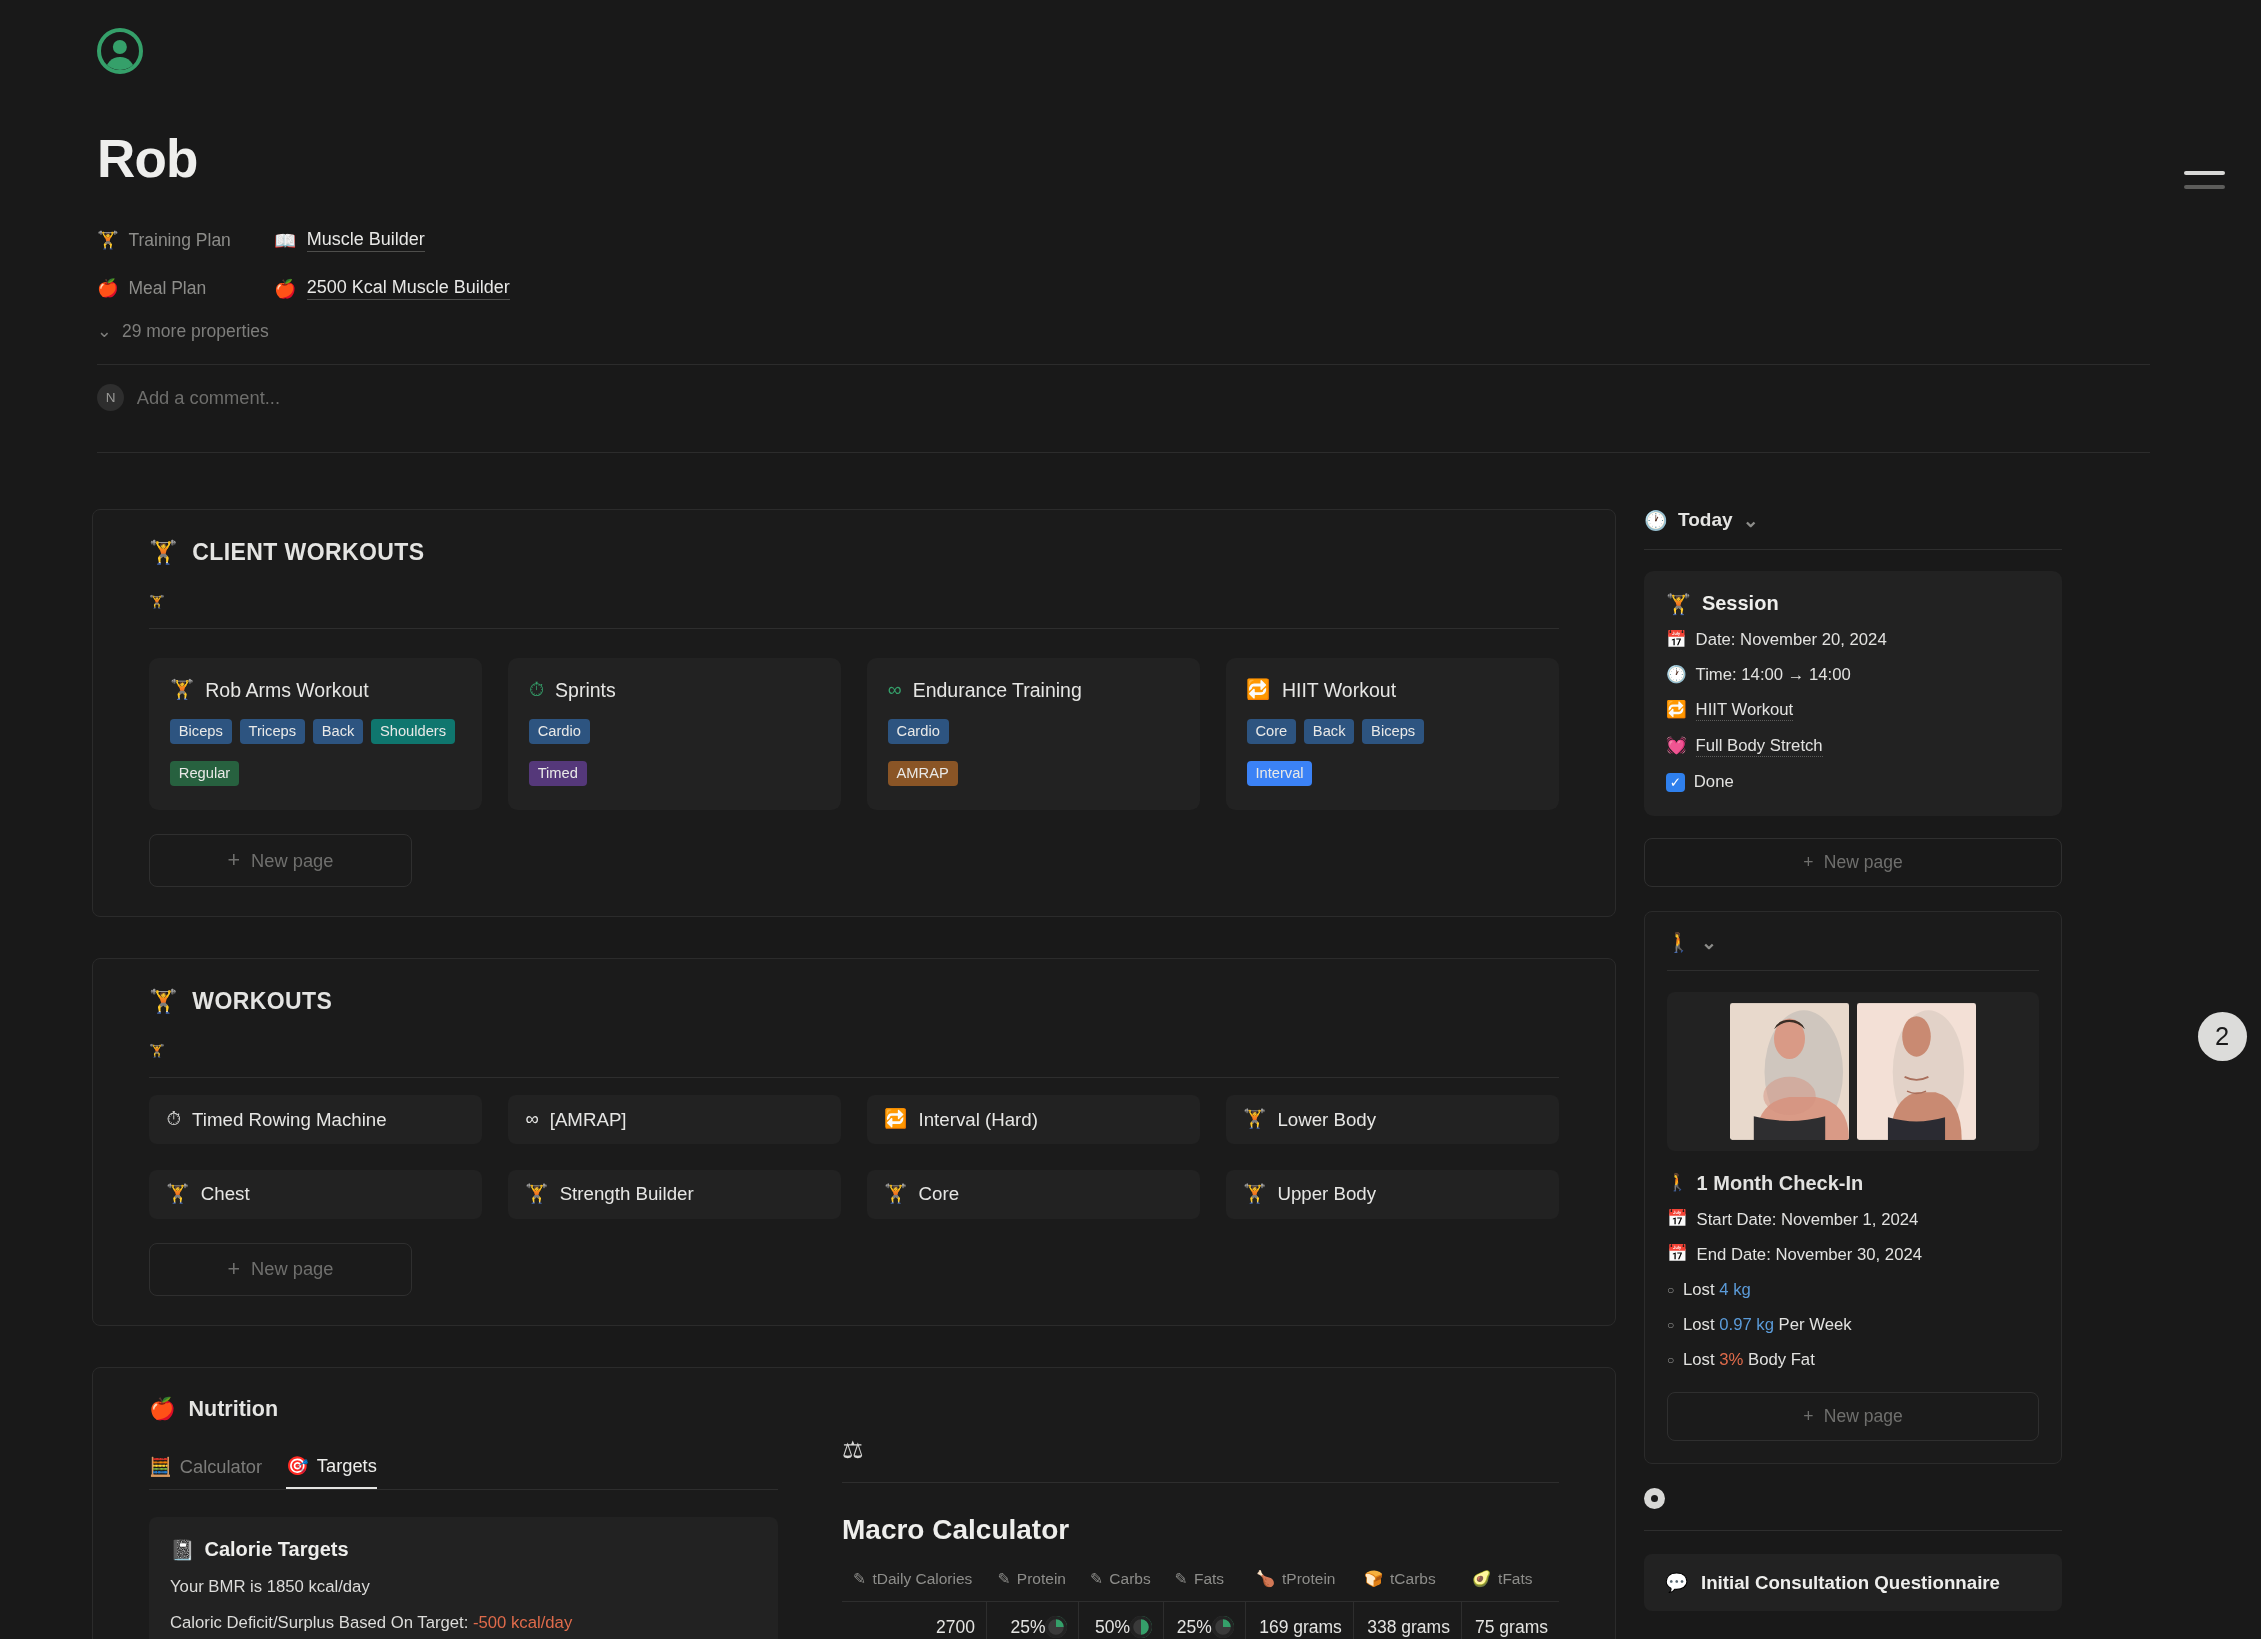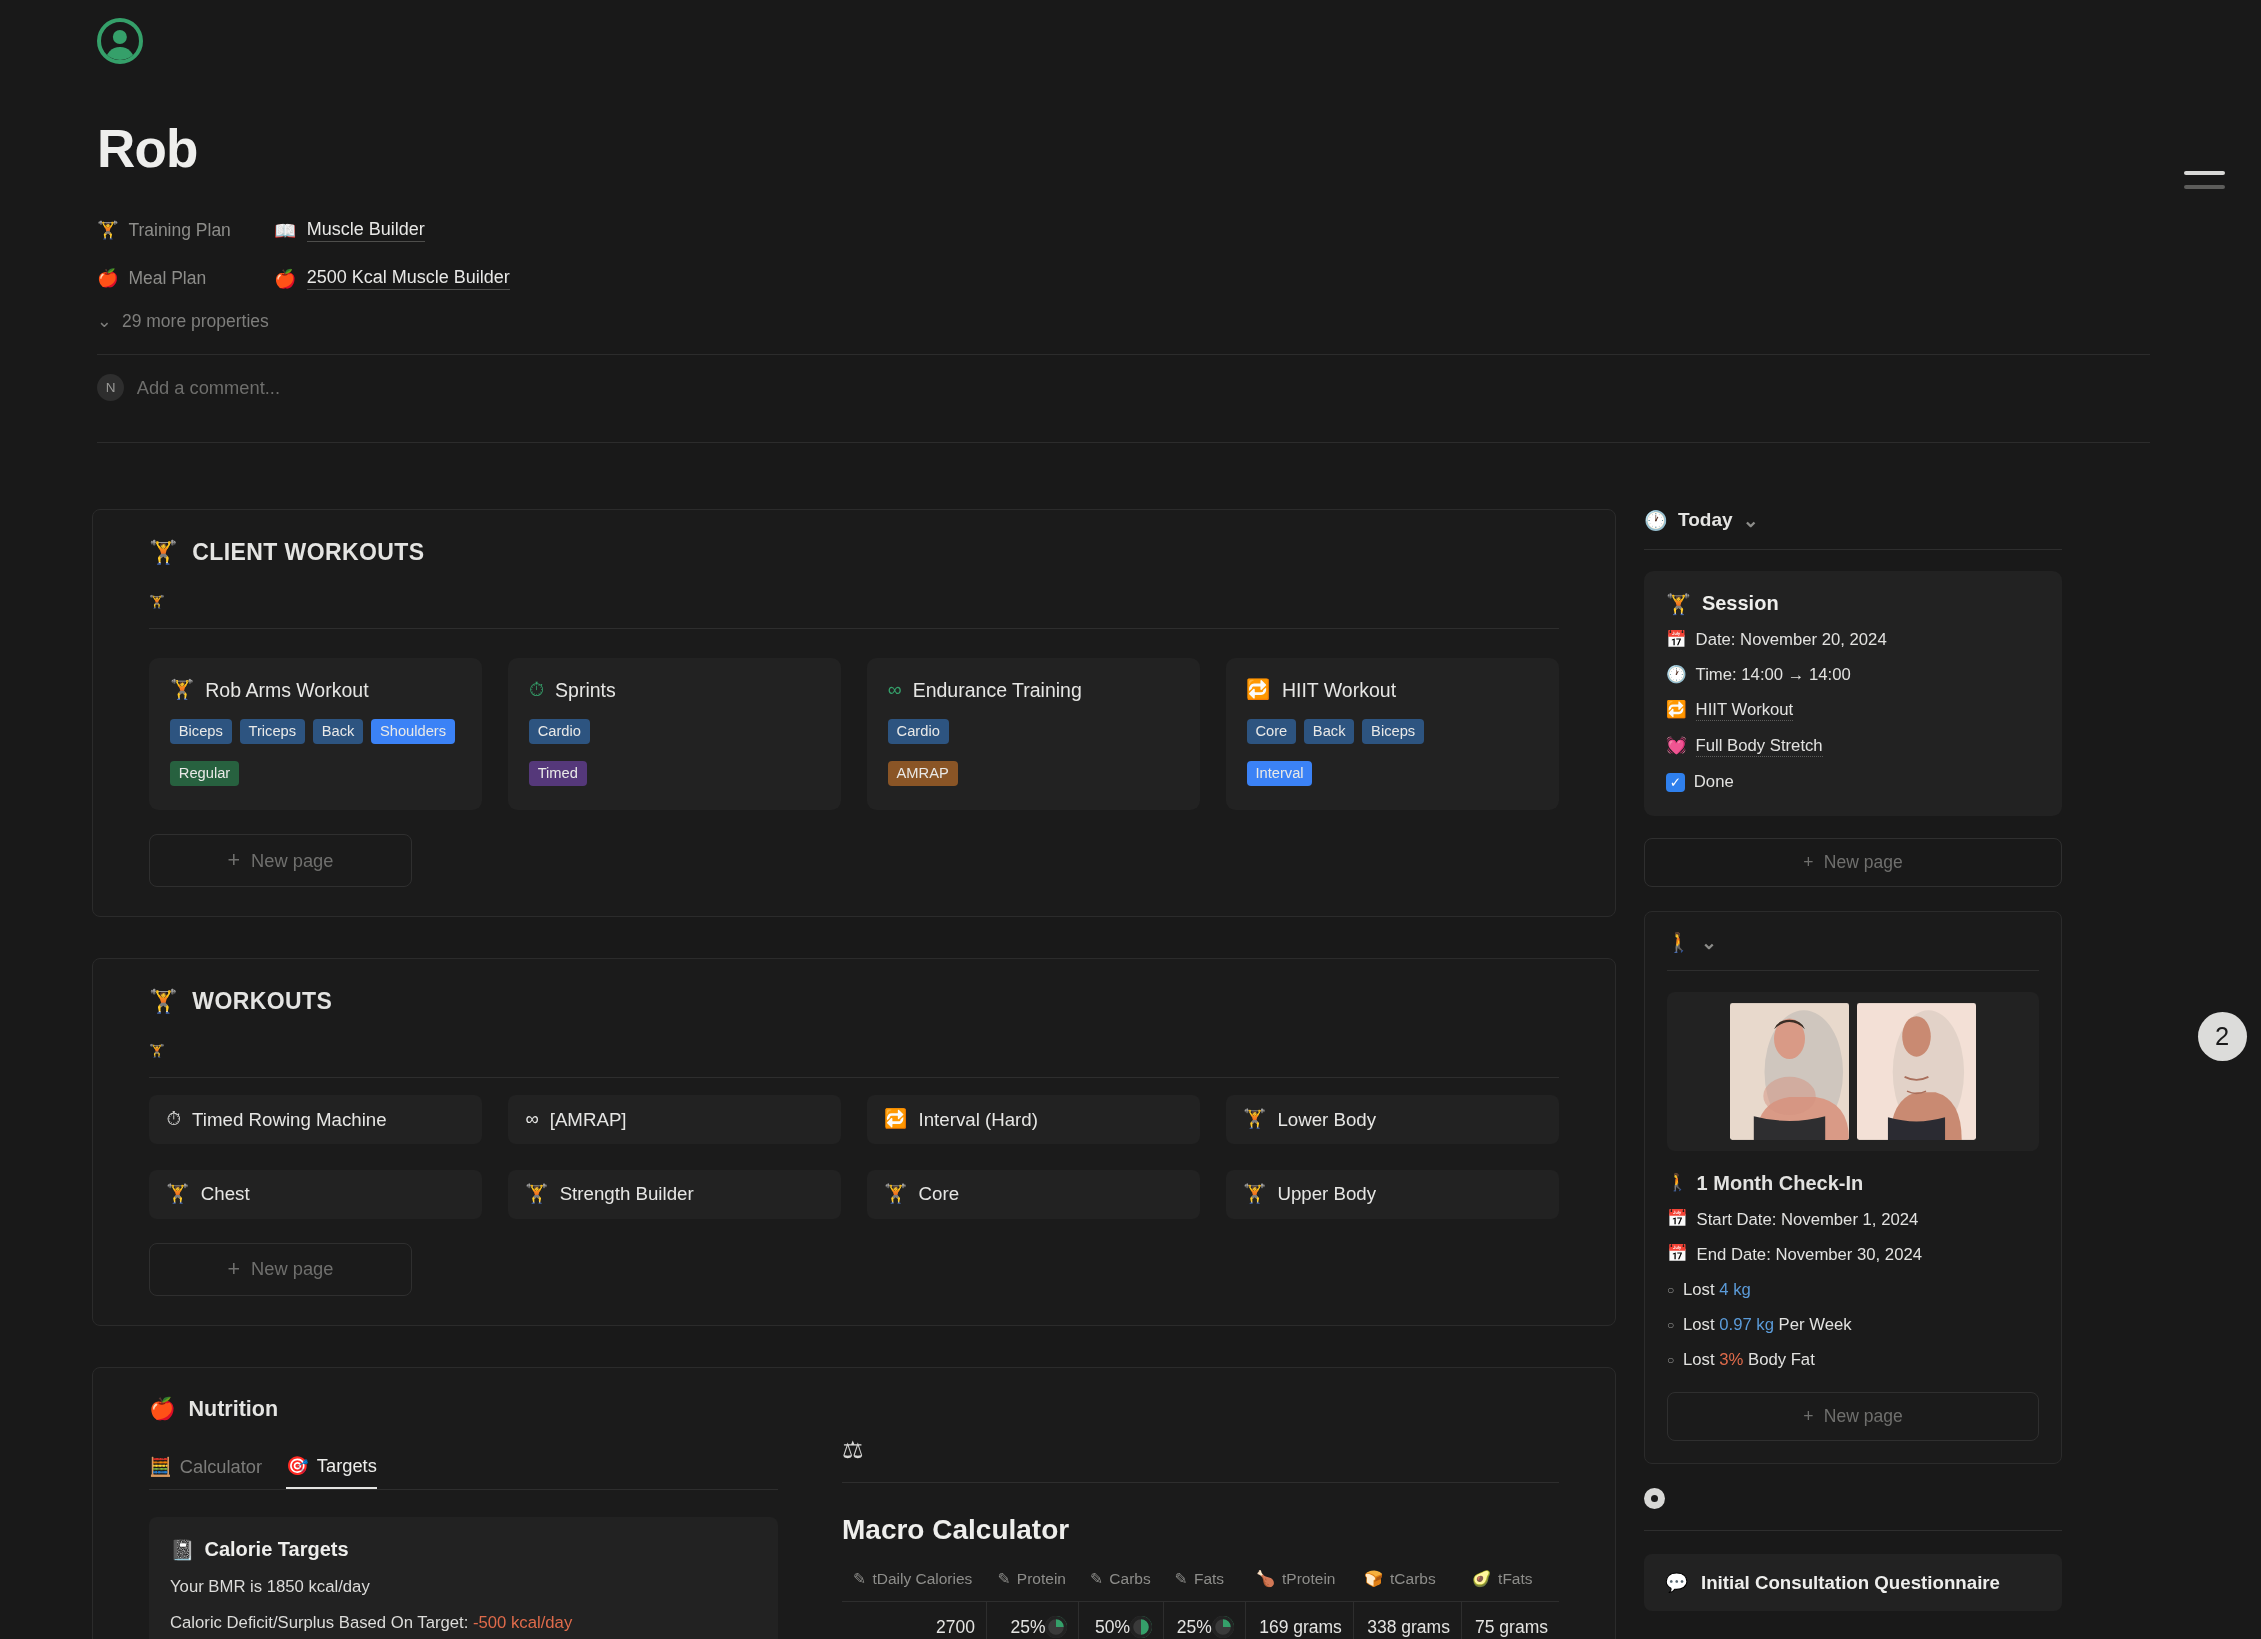--- a/index.html
+++ b/index.html
@@ -11,21 +11,21 @@
     overflow: hidden;
   }
   .page { position: relative; width: 2261px; height: 1640px; }
 
   
   .hamburger { position: absolute; right: 36px; top: 171px; width: 41px; display: flex; flex-direction: column; gap: 9.6px; cursor: pointer; }
   .hamburger span { display: block; height: 4px; border-radius: 2.4px; background: #d8d8d6; }
   .hamburger span:last-child { background: #5d5d5b; }
 
   
-  .header { position: absolute; left: 97px; top: 18px; width: 2053px; }
+  .header { position: absolute; left: 97px; top: 28px; width: 2053px; }
   .avatar { width: 46px; height: 46px; border-radius: 50%; border: 4.8px solid #35a06a; display: flex; align-items: flex-end; justify-content: center; overflow: hidden; position: relative; background: #191919; }
   .avatar .head { position: absolute; top: 8px; left: 50%; transform: translateX(-50%); width: 14.3px; height: 14.3px; border-radius: 50%; background: #35a06a; }
   .avatar .body { position: absolute; bottom: -3.2px; left: 50%; transform: translateX(-50%); width: 29px; height: 16px; border-radius: 14.3px 14.3px 0 0; background: #35a06a; }
 
   h1.title { font-size: 53px; font-weight: bold; letter-spacing: -0.8px; color: #eeeeec; margin-top: 54px; }
 
   .props { margin-top: 33px; }
   .prop-row { display: flex; align-items: center; height: 37px; margin-bottom: 11px; }
   .prop-key { display: flex; align-items: center; gap: 9.6px; width: 177px; color: #8d8d8a; font-size: 17.5px; }
   .prop-val { display: flex; align-items: center; gap: 10.3px; font-size: 18px; color: #e8e8e6; }
@@ -172,21 +172,21 @@
         <div class="cards">
           <div class="card">
             <div class="card-title">
               <span class="ic gi">🏋</span>
               <span>Rob Arms Workout</span>
             </div>
             <div class="tagrow">
               <span class="tag" style="background:#2d5480">Biceps</span>
               <span class="tag" style="background:#2d5480">Triceps</span>
               <span class="tag" style="background:#2d5480">Back</span>
-              <span class="tag" style="background:#3b82f6">Shoulders</span>
+              <span class="tag" style="background:#0f766e">Shoulders</span>
             </div>
             <div class="tagrow">
               <span class="tag" style="background:#27613f">Regular</span>
             </div>
           </div>
           <div class="card">
             <div class="card-title">
               <span class="ic gi">⏱</span>
               <span>Sprints</span>
             </div>

